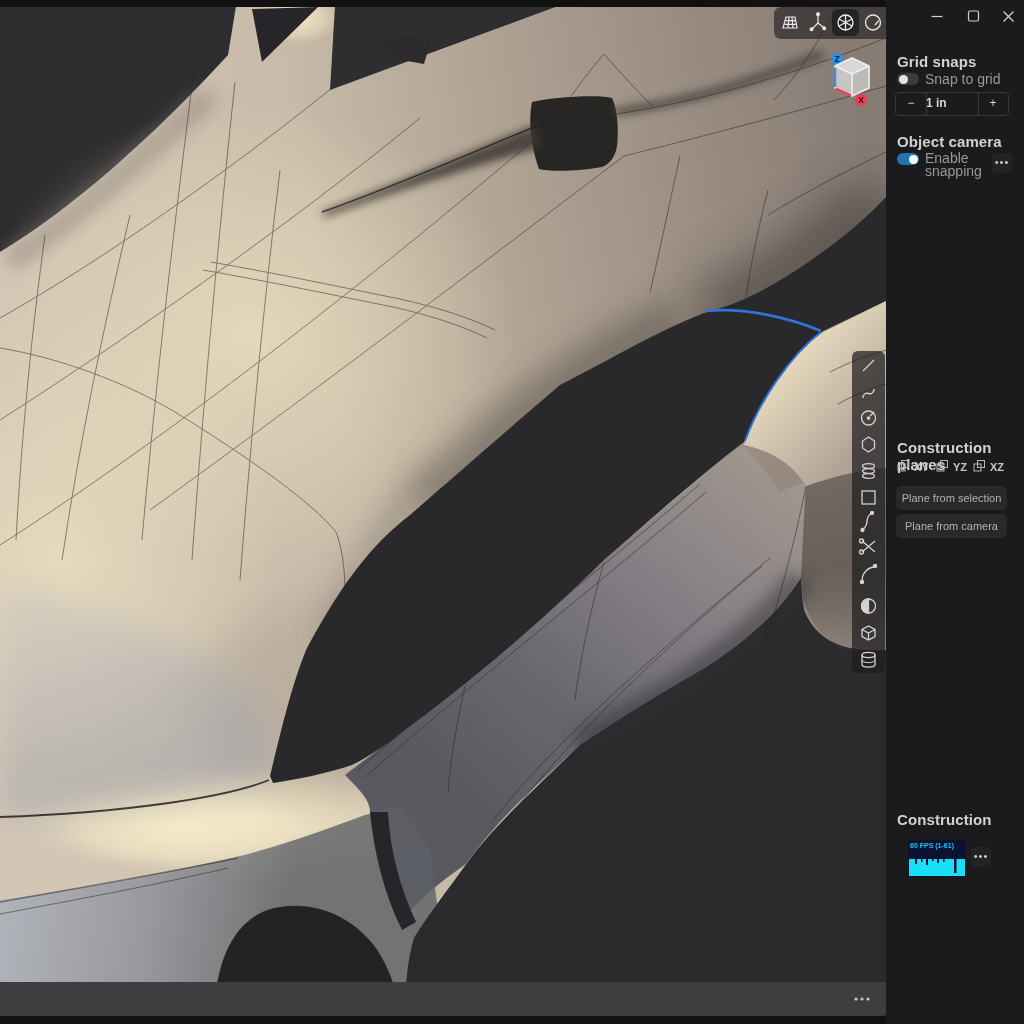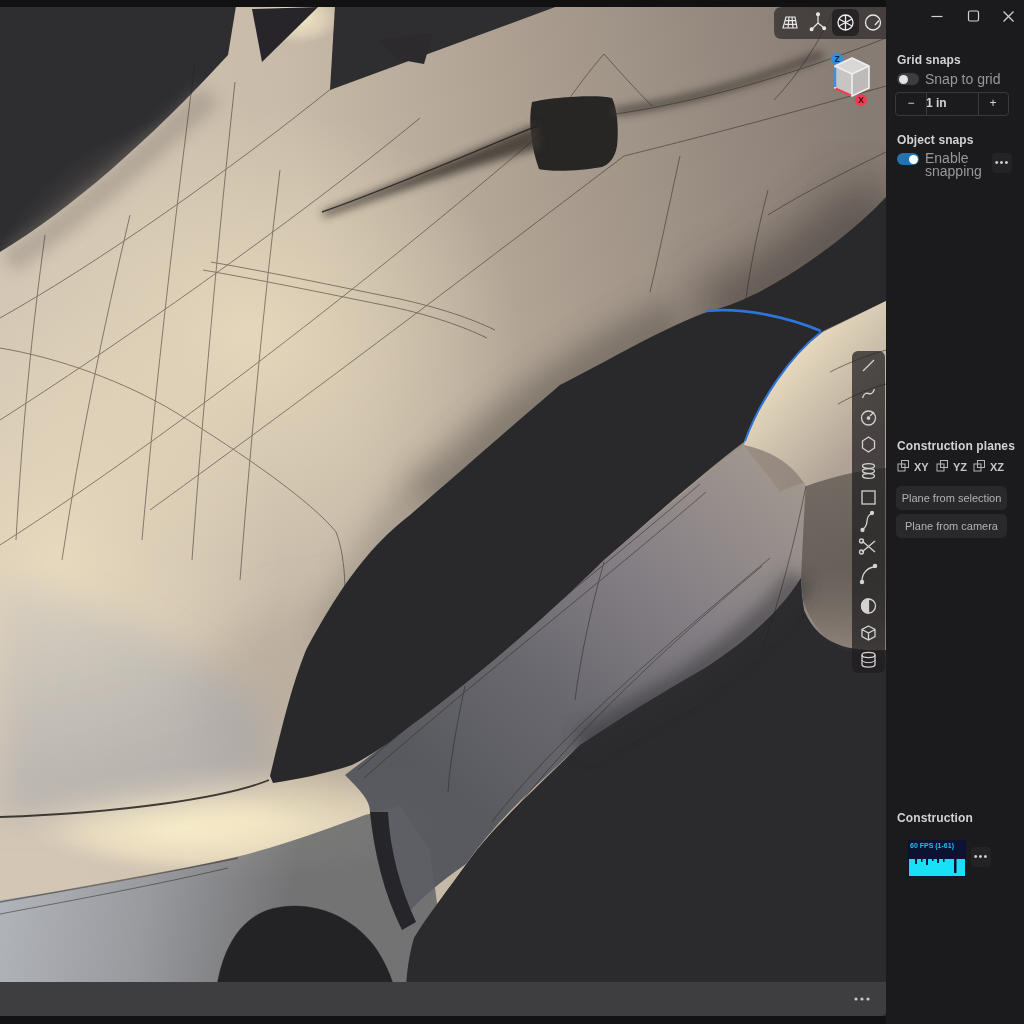--- a/index.html
+++ b/index.html
@@ -1,20 +1,20 @@
 <!DOCTYPE html>
 <html><head>
 <meta charset="utf-8">
 <style>
   html,body{margin:0;padding:0;width:1024px;height:1024px;background:#151517;overflow:hidden}
   body{font-family:"Liberation Sans",sans-serif;position:relative}
   .abs{position:absolute}
   #viewport{left:0;top:0;width:886px;height:1024px}
   #sidebar{left:886px;top:0;width:138px;height:1024px;background:#1b1b1d;color:#9b9b9b}
-  .h{font-size:12px;font-weight:bold;color:#d2d2d2;letter-spacing:.1px}
+  .h{font-size:15px;font-weight:bold;color:#d2d2d2;letter-spacing:.1px}
   .lbl{font-size:14px;color:#989898;line-height:12.5px}
   
   .tog{width:22px;height:12px;border-radius:7px;position:absolute}
   .tog .knob{position:absolute;top:1.5px;width:9px;height:9px;border-radius:50%}
   .stepper{left:895px;top:92px;width:112px;height:22px;border:1px solid #3a3a3d;border-radius:4px;color:#d6d6d6;font-size:12px}
   .stepper .sep{position:absolute;top:0;width:1px;height:100%;background:#3a3a3d}
   .pbtn{left:896px;width:111px;height:24px;background:#29292b;border-radius:5px;color:#b2b2b2;font-size:11px;text-align:center;line-height:24px}
   .mbtn{background:#232325;border-radius:4px}
   .dots{color:#cdcdcd;font-size:11px;letter-spacing:1px;text-align:center}
 </style>
@@ -221,21 +221,21 @@
   <div class="abs lbl" style="left:925px;top:73px">Snap to grid</div>
 
   <div class="abs stepper">
     <div class="abs" style="left:0;top:0;width:30px;text-align:center;line-height:21px">−</div>
     <div class="abs" style="left:30px;top:0;width:52px;text-align:left;line-height:21px;font-weight:bold">1 in</div>
     <div class="abs" style="right:0;top:0;width:30px;text-align:center;line-height:21px">+</div>
     <div class="sep" style="left:30px"></div>
     <div class="sep" style="left:82px"></div>
   </div>
 
-  <div class="abs h" style="left:897px;top:133px">Object snaps</div>
+  <div class="abs h" style="left:897px;top:133px">Object camera</div>
   <div class="tog" style="left:897px;top:153px;background:#2273ae">
     <div class="knob" style="right:1.5px;background:#fff"></div>
   </div>
   <div class="abs lbl" style="left:925px;top:152px">Enable<br>snapping</div>
   <div class="abs mbtn dots" style="left:992px;top:153px;width:20px;height:20px;line-height:18px">•••</div>
 
   <div class="abs h" style="left:897px;top:439px">Construction planes</div>
   <svg class="abs" style="left:897px;top:459px" width="120" height="16" viewBox="0 0 120 16">
     <g stroke="#b6b6b6" stroke-width="1" fill="none">
       <rect x="1" y="5" width="7" height="7"></rect>

